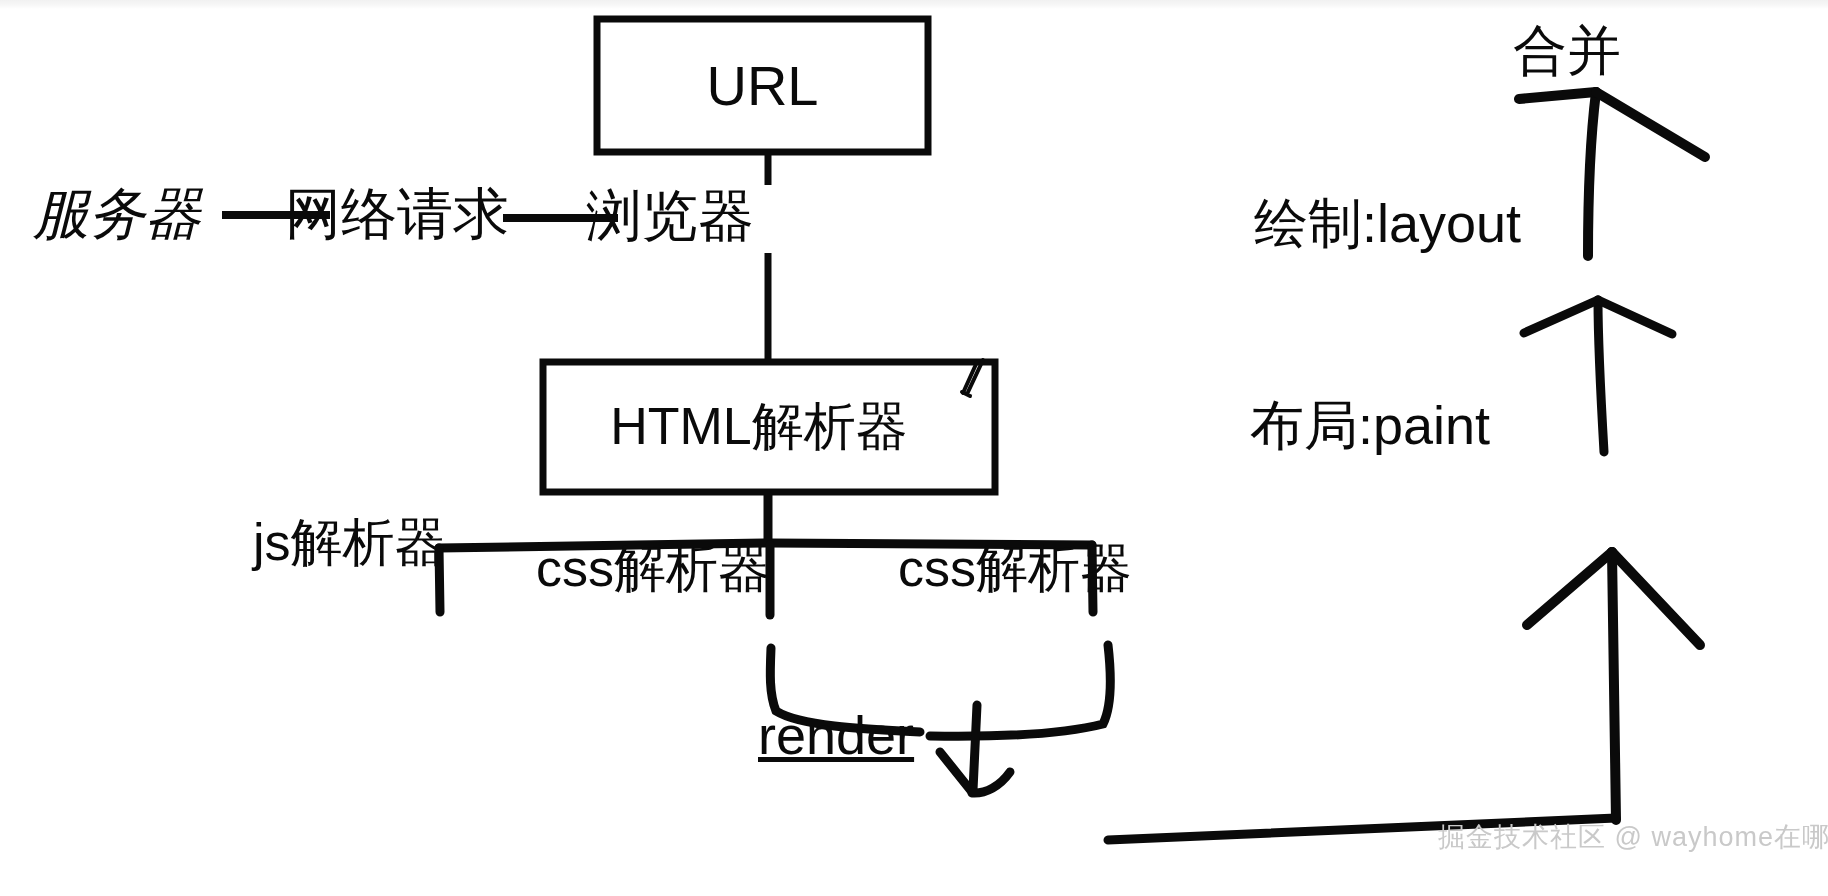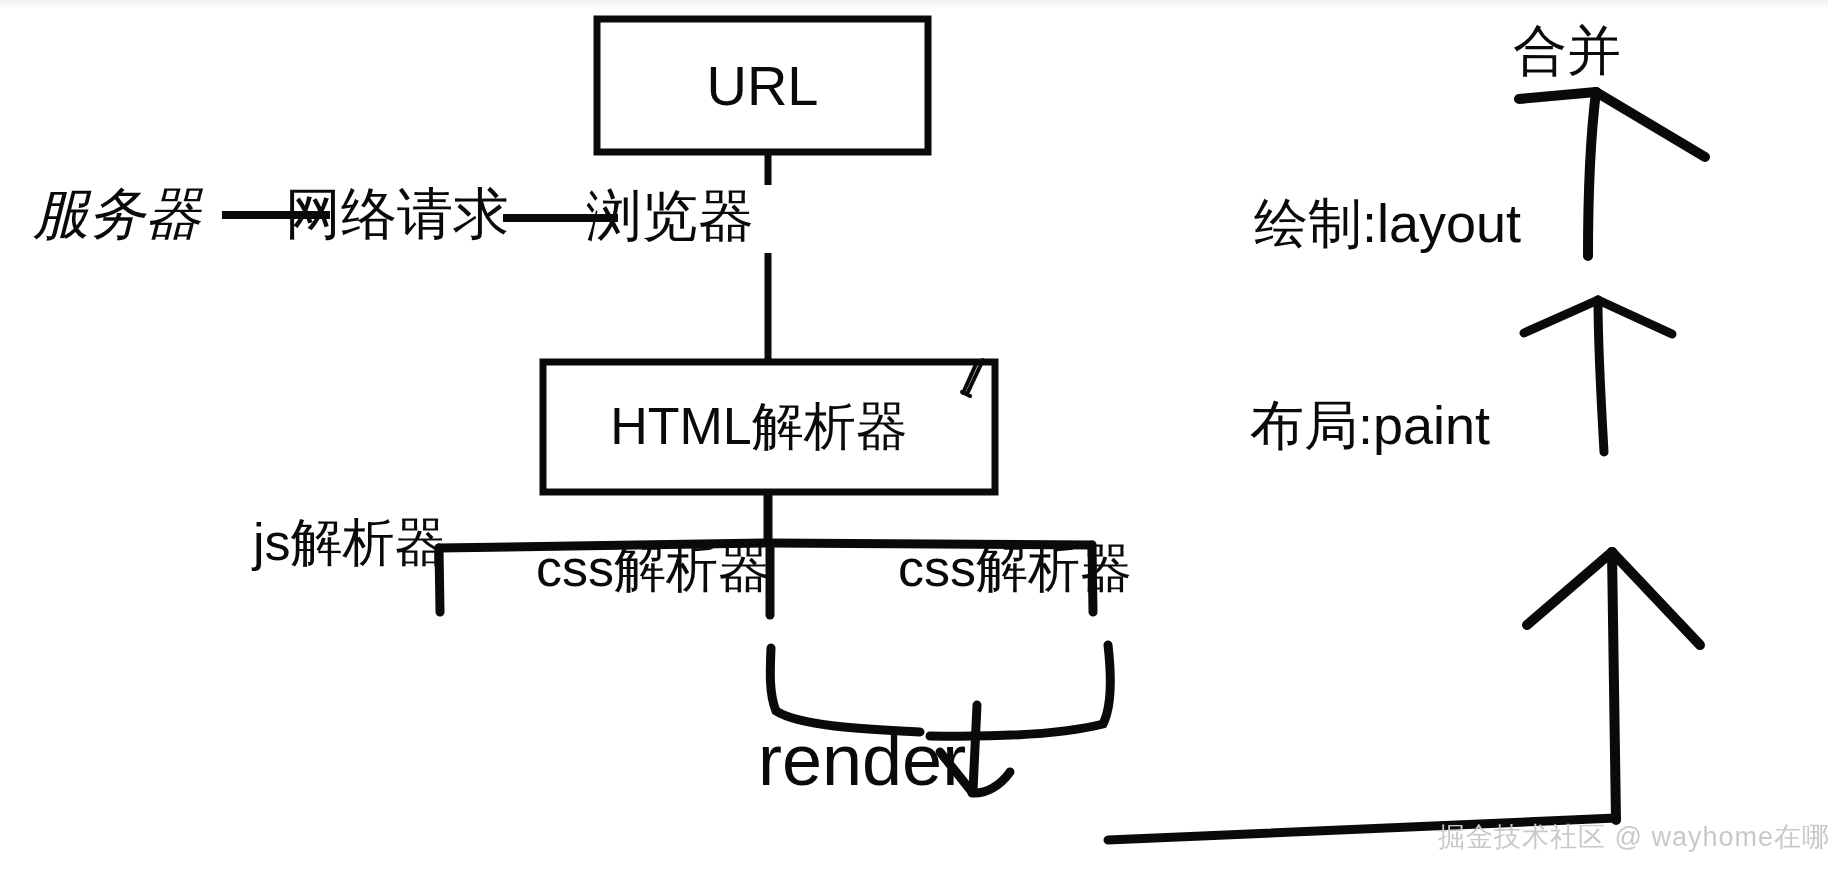--- a/index.html
+++ b/index.html
@@ -124,21 +124,21 @@
   <div class="lbl" style="left:33px; top:186px; font-size:56px;font-style:italic;">服务器</div>
   <div class="lbl" style="left:586px; top:188px; font-size:56px;">浏览器</div>
   <div class="lbl" style="left:285px; top:186px; font-size:56px;">网络请求</div>
 
   <div class="box-label" style="left:543px; top:362px; width:432px; height:130px; font-size:52px;text-align:center;">HTML解析器</div>
 
   <div class="lbl" style="left:253px; top:516px; font-size:52px;">js解析器</div>
   <div class="lbl" style="left:536px; top:542px; font-size:52px;">css解析器</div>
   <div class="lbl" style="left:898px; top:542px; font-size:52px;">css解析器</div>
 
-  <div class="lbl" style="left:758px; top:724px; font-size:72px;">render</div>
+  <div class="lbl" style="left:758px; top:708px; font-size:54px;text-decoration:underline;">render</div>
 
   <div class="lbl" style="left:1513px; top:16px; font-size:54px;margin-top:7px;">合并</div>
   <div class="lbl" style="left:1254px; top:196px; font-size:54px;">绘制:layout</div>
   <div class="lbl" style="left:1250px; top:398px; font-size:54px;">布局:paint</div>
 
   <div class="watermark" style="left:1438px; top:819px;">掘金技术社区 @ wayhome在哪</div>
 
 </div>
 
 </body></html>

